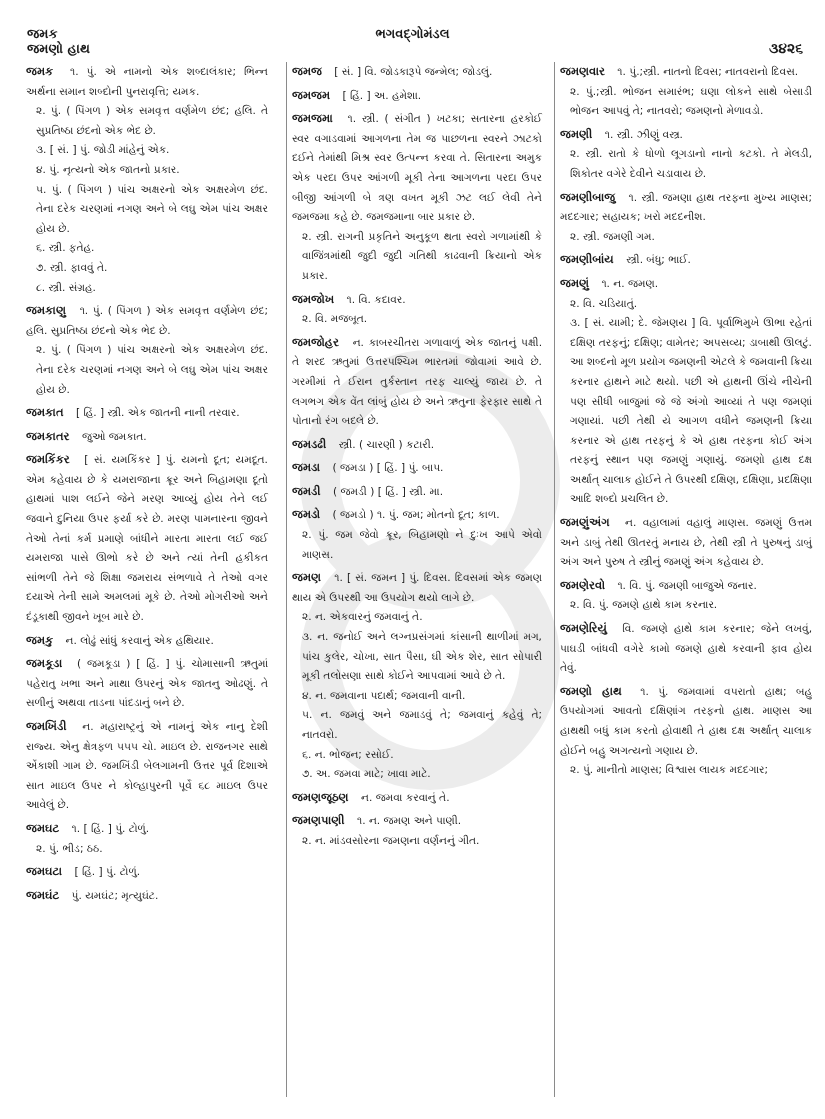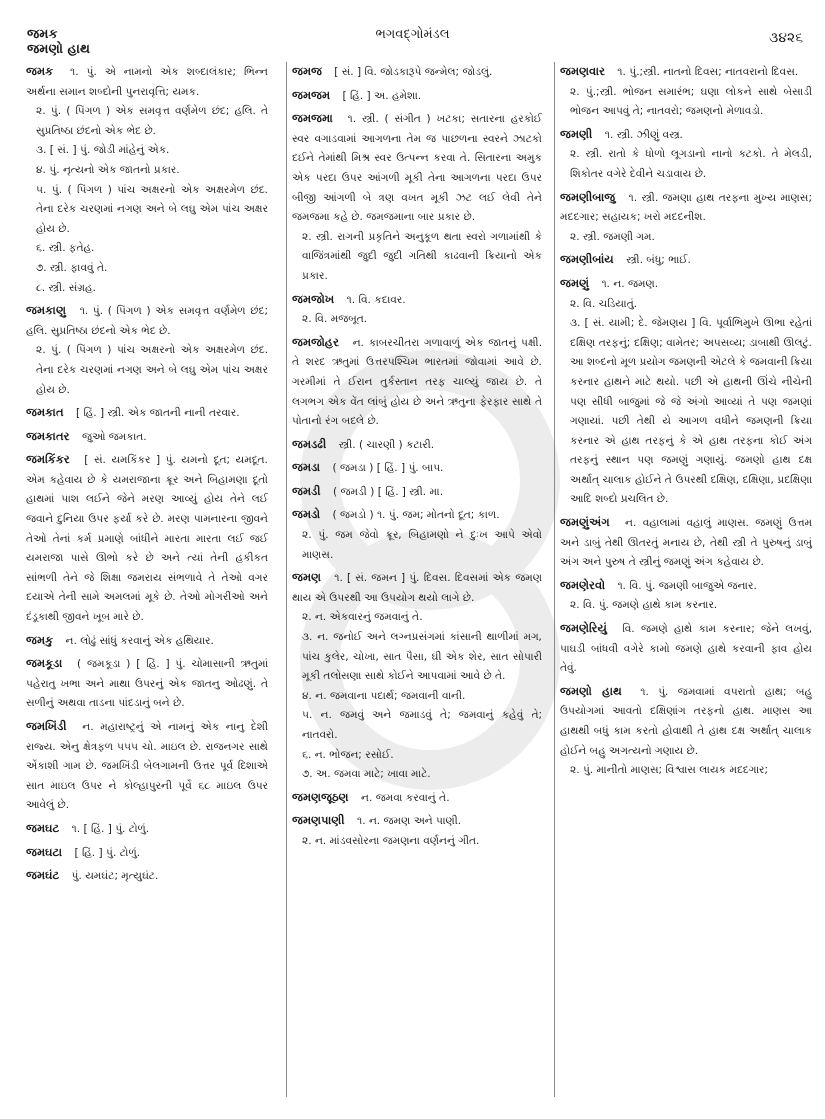--- a/index.html
+++ b/index.html
@@ -3,22 +3,22 @@
 <meta charset="utf-8">
 <style>
   html, body { margin: 0; padding: 0; background: #ffffff; }
   body {
     width: 825px; height: 1119px; position: relative; overflow: hidden;
     font-family: "DejaVu Sans", sans-serif; color: #1a1a1a;
   }
   .header { position: absolute; top: 0; left: 0; width: 825px; height: 60px; }
   .hdr-left { position: absolute; left: 27px; top: 26px; font-size: 13px; font-weight: bold; }
   .hdr-left2 { position: absolute; left: 27px; top: 41px; font-size: 13px; font-weight: bold; }
-  .hdr-center { position: absolute; left: 0; width: 825px; top: 26px; text-align: center; font-size: 13px; font-weight: normal; }
-  .hdr-right { position: absolute; right: 22px; top: 29px; font-size: 14px; font-weight: normal; }
+  .hdr-center { position: absolute; left: 0; width: 825px; top: 26px; text-align: center; font-size: 13px; font-weight: bold; }
+  .hdr-right { position: absolute; right: 22px; top: 40px; font-size: 14px; font-weight: bold; }
 
   .watermark {
     position: absolute; left: 300px; top: 330px; width: 260px; height: 460px;
     pointer-events: none; opacity: 0.07;
   }
 
   .col { position: absolute; top: 62px; font-size: 10.6px; line-height: 19.6px; }
   .col1 { left: 26px; width: 242px; }
   .col2 { left: 292px; width: 250px; }
   .col3 { left: 560px; width: 252px; }
@@ -52,21 +52,21 @@
 
 <div class="col col1" id="col0">
     <div class="entry"><span class="hw">જમક</span> <span class="first">૧. પું. એ નામનો એક શબ્દાલંકાર; ભિન્ન અર્થના સમાન શબ્દોની પુનરાવૃત્તિ; યમક.</span><span class="sense">૨. પું. ( પિંગળ ) એક સમવૃત્ત વર્ણમેળ છંદ; હલિ. તે સુપ્રતિષ્ઠા છંદનો એક ભેદ છે.</span><span class="sense">૩. [ સં. ] પું. જોડી માંહેનું એક.</span><span class="sense">૪. પું. નૃત્યનો એક જાતનો પ્રકાર.</span><span class="sense">૫. પું. ( પિંગળ ) પાંચ અક્ષરનો એક અક્ષરમેળ છંદ. તેના દરેક ચરણમાં નગણ અને બે લઘુ એમ પાંચ અક્ષર હોય છે.</span><span class="sense">૬. સ્ત્રી. ફતેહ.</span><span class="sense">૭. સ્ત્રી. ફાવવું તે.</span><span class="sense">૮. સ્ત્રી. સંગ્રહ.</span></div>
     <div class="entry"><span class="hw">જમકાણુ</span> <span class="first">૧. પું. ( પિંગળ ) એક સમવૃત્ત વર્ણમેળ છંદ; હલિ. સુપ્રતિષ્ઠા છંદનો એક ભેદ છે.</span><span class="sense">૨. પું. ( પિંગળ ) પાંચ અક્ષરનો એક અક્ષરમેળ છંદ. તેના દરેક ચરણમાં નગણ અને બે લઘુ એમ પાંચ અક્ષર હોય છે.</span></div>
     <div class="entry"><span class="hw">જમકાત</span> <span class="first">[ હિં. ] સ્ત્રી. એક જાતની નાની તરવાર.</span></div>
     <div class="entry"><span class="hw">જમકાતર</span> <span class="first">જુઓ જમકાત.</span></div>
     <div class="entry"><span class="hw">જમકિંકર</span> <span class="first">[ સં. યમકિંકર ] પું. યમનો દૂત; યમદૂત. એમ કહેવાય છે કે યમરાજાના ક્રૂર અને બિહામણા દૂતો હાથમાં પાશ લઈને જેને મરણ આવ્યું હોય તેને લઈ જવાને દુનિયા ઉપર ફર્યા કરે છે. મરણ પામનારના જીવને તેઓ તેનાં કર્મ પ્રમાણે બાંધીને મારતા મારતા લઈ જઈ યમરાજા પાસે ઊભો કરે છે અને ત્યાં તેની હકીકત સાંભળી તેને જે શિક્ષા જમરાય સંભળાવે તે તેઓ વગર દયાએ તેની સામે અમલમાં મૂકે છે. તેઓ મોગરીઓ અને દંડૂકાથી જીવને ખૂબ મારે છે.</span></div>
     <div class="entry"><span class="hw">જમકુ</span> <span class="first">ન. લોઢું સાંધું કરવાનું એક હથિયાર.</span></div>
     <div class="entry"><span class="hw">જમકૂડા</span> <span class="first">( જમકૂડા ) [ હિં. ] પું. ચોમાસાની ઋતુમાં પહેરાતુ ખભા અને માથા ઉપરનું એક જાતનુ ઓઢણું. તે સળીનું અથવા તાડના પાંદડાનું બને છે.</span></div>
     <div class="entry"><span class="hw">જમખિંડી</span> <span class="first">ન. મહારાષ્ટ્રનું એ નામનું એક નાનુ દેશી રાજ્ય. એનુ ક્ષેત્રફળ ૫૫૫ ચો. માઇલ છે. રાજનગર સાથે એંકાશી ગામ છે. જમખિંડી બેલગામની ઉત્તર પૂર્વ દિશાએ સાત માઇલ ઉપર ને કોલ્હાપુરની પૂર્વે ૬૮ માઇલ ઉપર આવેલું છે.</span></div>
-    <div class="entry"><span class="hw">જમઘટ</span> <span class="first">૧. [ હિં. ] પું. ટોળું.</span></div>
+    <div class="entry"><span class="hw">જમઘટ</span> <span class="first">૧. [ હિં. ] પું. ટોળું.</span><span class="sense">૨. પું. ભીડ; ઠઠ.</span></div>
     <div class="entry"><span class="hw">જમઘટા</span> <span class="first">[ હિં. ] પું. ટોળું.</span></div>
     <div class="entry"><span class="hw">જમઘંટ</span> <span class="first">પું. યમઘંટ; મૃત્યુઘંટ.</span></div>
   </div>
 <div class="col col2" id="col1">
     <div class="entry"><span class="hw">જમજ</span> <span class="first">[ સં. ] વિ. જોડકારૂપે જન્મેલ; જોડલું.</span></div>
     <div class="entry"><span class="hw">જમજમ</span> <span class="first">[ હિં. ] અ. હમેશા.</span></div>
     <div class="entry"><span class="hw">જમજમા</span> <span class="first">૧. સ્ત્રી. ( સંગીત ) ખટકા; સતારના હરકોઈ સ્વર વગાડવામાં આગળના તેમ જ પાછળના સ્વરને ઝાટકો દઈને તેમાંથી મિશ્ર સ્વર ઉત્પન્ન કરવા તે. સિતારના અમુક એક પરદા ઉપર આંગળી મૂકી તેના આગળના પરદા ઉપર બીજી આંગળી બે ત્રણ વખત મૂકી ઝટ લઈ લેવી તેને જમજમા કહે છે. જમજમાના બાર પ્રકાર છે.</span><span class="sense">૨. સ્ત્રી. રાગની પ્રકૃતિને અનુકૂળ થતા સ્વરો ગળામાંથી કે વાજિંત્રમાંથી જુદી જુદી ગતિથી કાઢવાની ક્રિયાનો એક પ્રકાર.</span></div>
     <div class="entry"><span class="hw">જમજોખ</span> <span class="first">૧. વિ. કદાવર.</span><span class="sense">૨. વિ. મજબૂત.</span></div>
     <div class="entry"><span class="hw">જમજોહર</span> <span class="first">ન. કાબરચીતરા ગળાવાળું એક જાતનું પક્ષી. તે શરદ ઋતુમાં ઉત્તરપશ્ચિમ ભારતમાં જોવામાં આવે છે. ગરમીમાં તે ઈરાન તુર્કસ્તાન તરફ ચાલ્યું જાય છે. તે લગભગ એક વેંત લાંબું હોય છે અને ઋતુના ફેરફાર સાથે તે પોતાનો રંગ બદલે છે.</span></div>
     <div class="entry"><span class="hw">જમડઢી</span> <span class="first">સ્ત્રી. ( ચારણી ) કટારી.</span></div>

